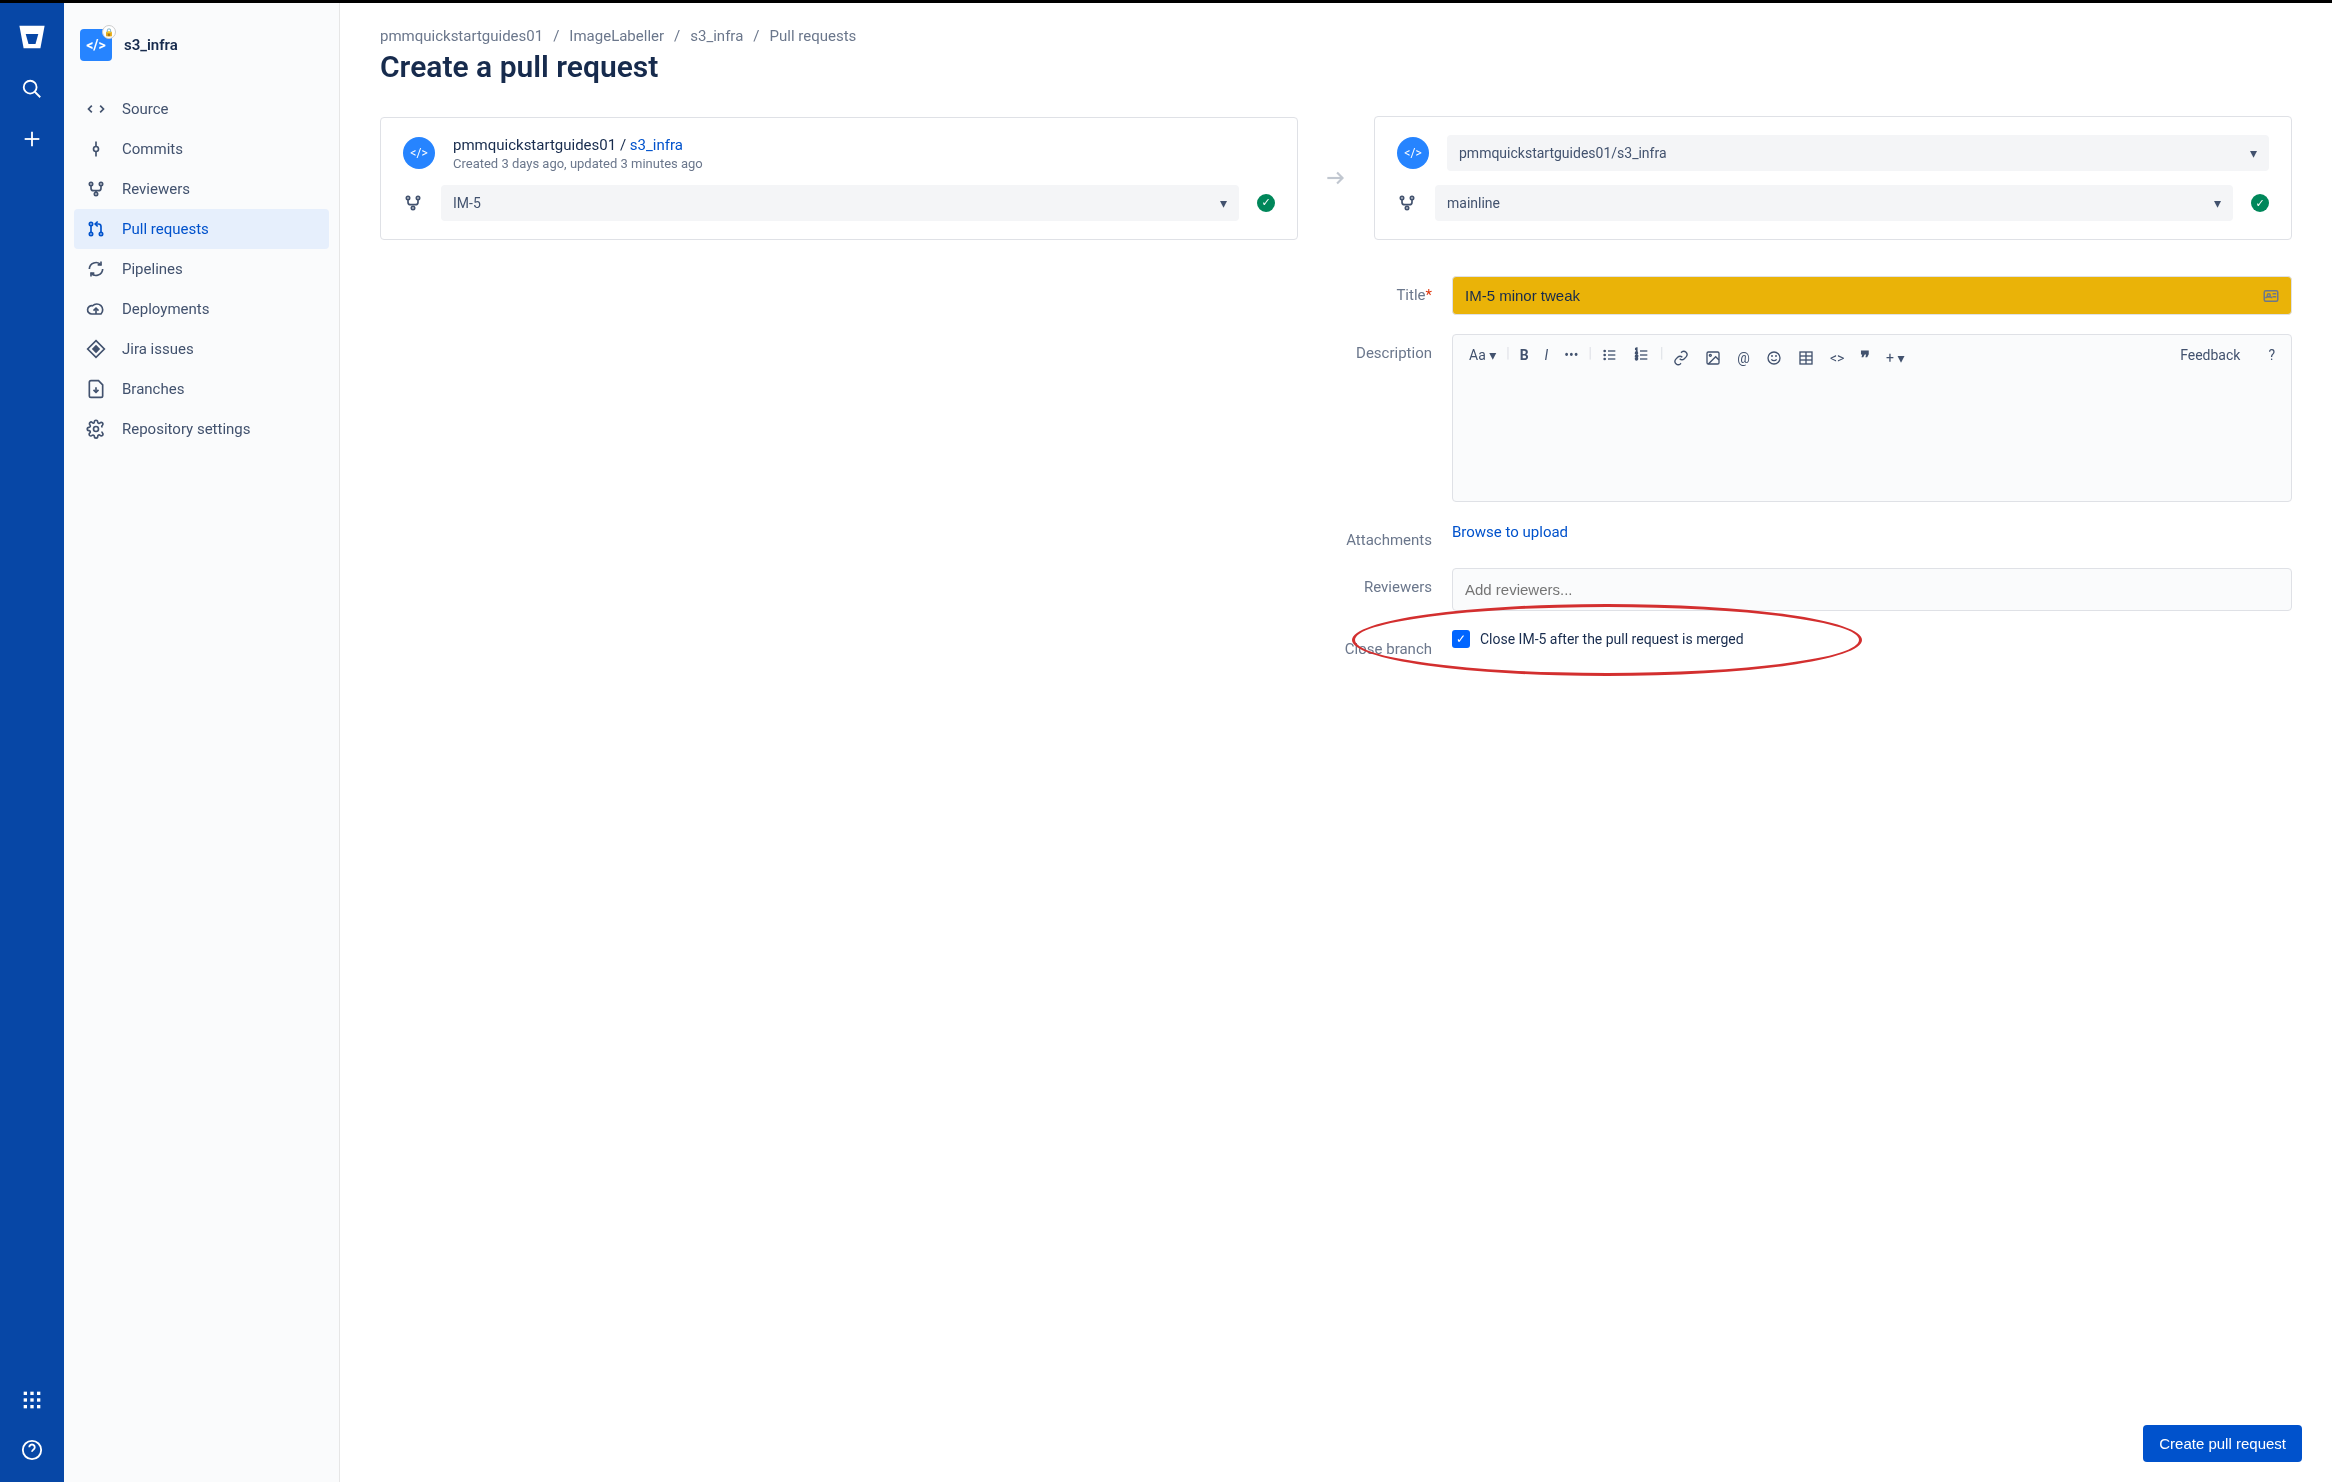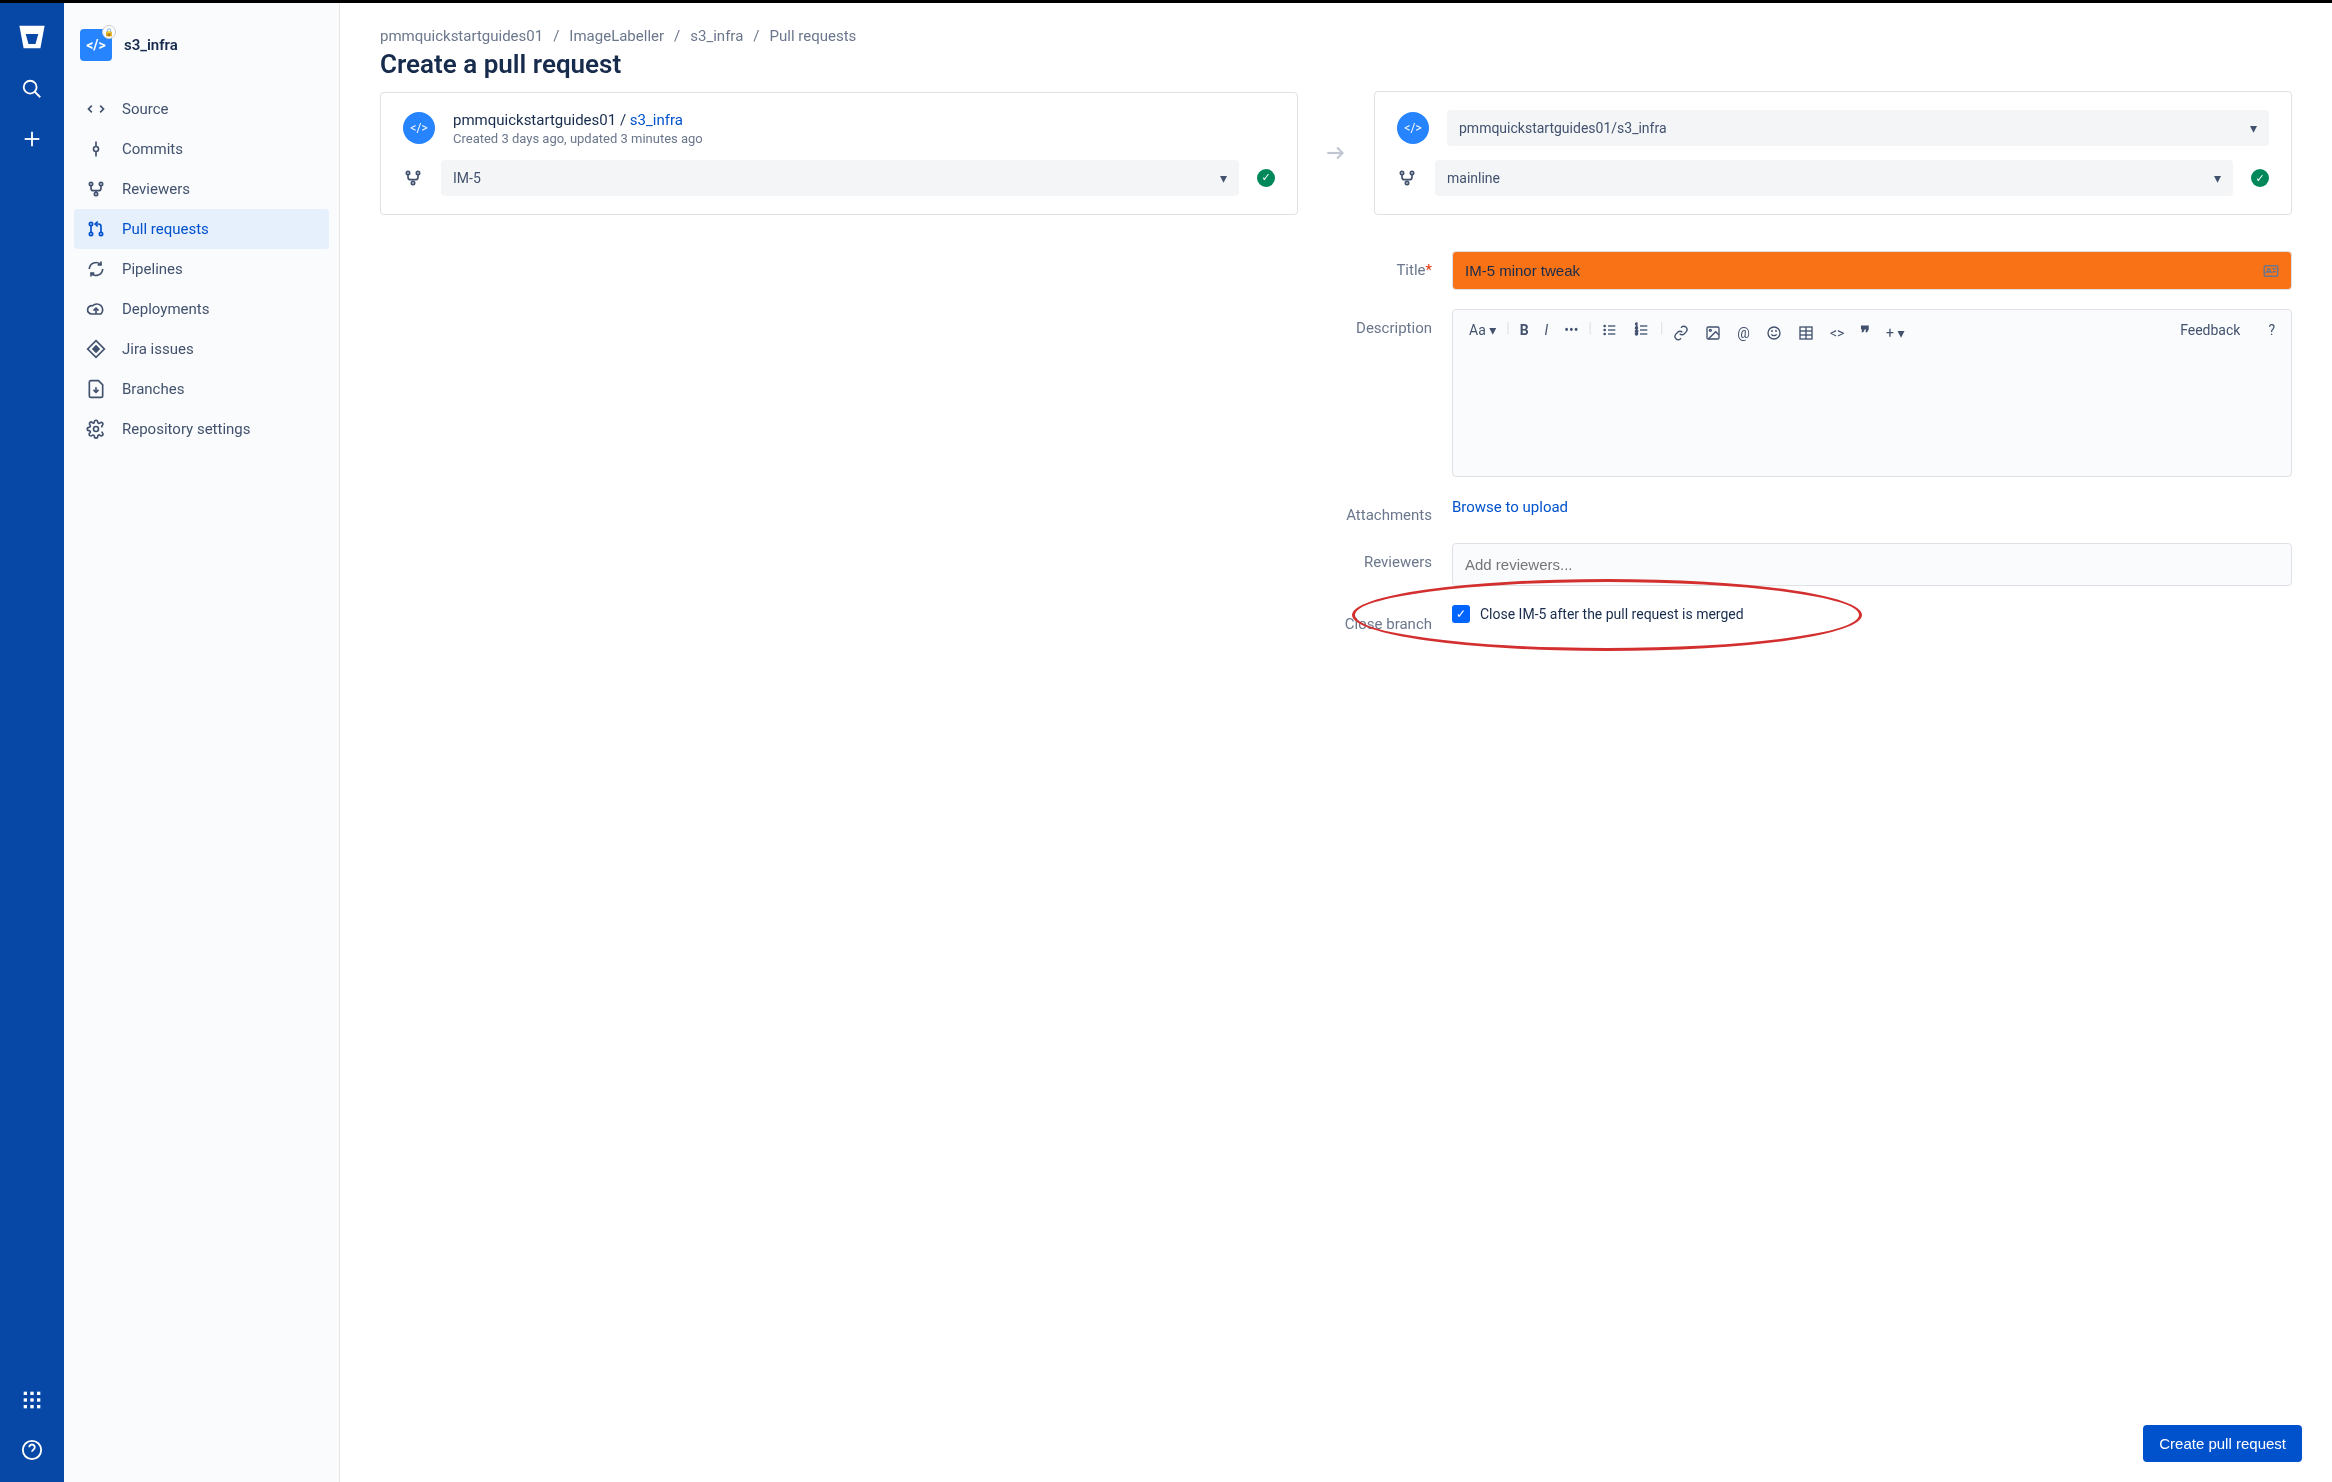--- a/index.html
+++ b/index.html
@@ -20,42 +20,42 @@
 .repo-avatar .lock{position:absolute;top:-4px;right:-4px;width:14px;height:14px;background:#fff;border-radius:50%;border:1px solid #ccc;display:flex;align-items:center;justify-content:center;font-size:8px;color:#555;}
 .repo-name { font-weight:600; font-size:15px;}
 .nav-item { display:flex; align-items:center; gap:16px; padding:10px 12px; border-radius:4px; cursor:pointer; color:#42526E; font-size:15px;}
 .nav-item.active { background:#E6EFFC; color:#0052CC; }
 .nav-item .nicon{width:20px;height:20px;display:flex;align-items:center;justify-content:center;}
 
 
 .main { flex:1; padding: 24px 40px 24px 40px; overflow-y:auto; position:relative;}
 .breadcrumb { color:#6B778C; font-size:15px; margin-bottom:4px; display:flex;gap:10px;align-items:center;}
 .breadcrumb span{cursor:pointer;}
-.page-title { font-size:26px; font-weight:600; margin-bottom:12px;}
+.page-title { font-size:30px; font-weight:600; margin-bottom:32px;}
 
 
 .branch-row{display:flex;align-items:center;gap:24px;}
 .branch-box{border:1px solid #DFE1E6;border-radius:4px;padding:18px 22px; flex:1; min-width:0;}
 .bb-top{display:flex;align-items:center;gap:18px;margin-bottom:14px;}
 .bb-avatar{width:32px;height:32px;border-radius:50%;background:#2684FF;display:flex;align-items:center;justify-content:center;color:#fff;font-size:12px;flex-shrink:0;}
 .bb-repo-line{font-size:15px;}
 .bb-repo-line a{color:#0052CC;text-decoration:none;}
 .bb-meta{color:#6B778C;font-size:13px;margin-top:2px;}
 .bb-bottom{display:flex;align-items:center;gap:18px;}
 .branch-select{flex:1;background:#F4F5F7;border-radius:4px;padding:10px 12px;display:flex;justify-content:space-between;align-items:center;cursor:pointer;color:#42526E;}
 .check-badge{width:18px;height:18px;border-radius:50%;background:#00875A;display:flex;align-items:center;justify-content:center;color:#fff;font-size:11px;flex-shrink:0;}
 .arrow-between{color:#C1C7D0;width:28px;display:flex;justify-content:center;}
 
 
 .form{margin-top:36px;max-width:1000px;margin-left:auto;}
 .form-row{display:flex;gap:20px;margin-bottom:19px;align-items:flex-start;}
 .form-label{width:140px;text-align:right;color:#6B778C;font-size:15px;padding-top:10px;flex-shrink:0;}
 .form-label .req{color:#DE350B;}
 .form-field{flex:1;}
-.text-input{width:100%;border:1px solid #DFE1E6;border-radius:4px;padding:10px 12px;font-size:15px;color:#172B4D; background:#f97316;}
+.text-input{width:100%;border:1px solid #DFE1E6;border-radius:4px;padding:10px 12px;font-size:15px;color:#172B4D; background:#eab308;}
 .title-icon{position:absolute; right:12px; top:50%; transform:translateY(-50%); color:#6B778C;}
 
 
 .editor{border:1px solid #DFE1E6;border-radius:4px;background:#FAFBFC;}
 .editor-toolbar{display:flex;align-items:flex-start;gap:8px;padding:10px 14px;border-bottom:1px solid transparent;color:#42526E;}
 .tb-group{display:flex;align-items:center;gap:12px;}
 .tb-sep{color:#DFE1E6;}
 .tb-btn{cursor:pointer;padding:2px;}
 .editor-body{height:120px;}
 .editor-right{margin-left:auto;display:flex;align-items:center;gap:24px;}

